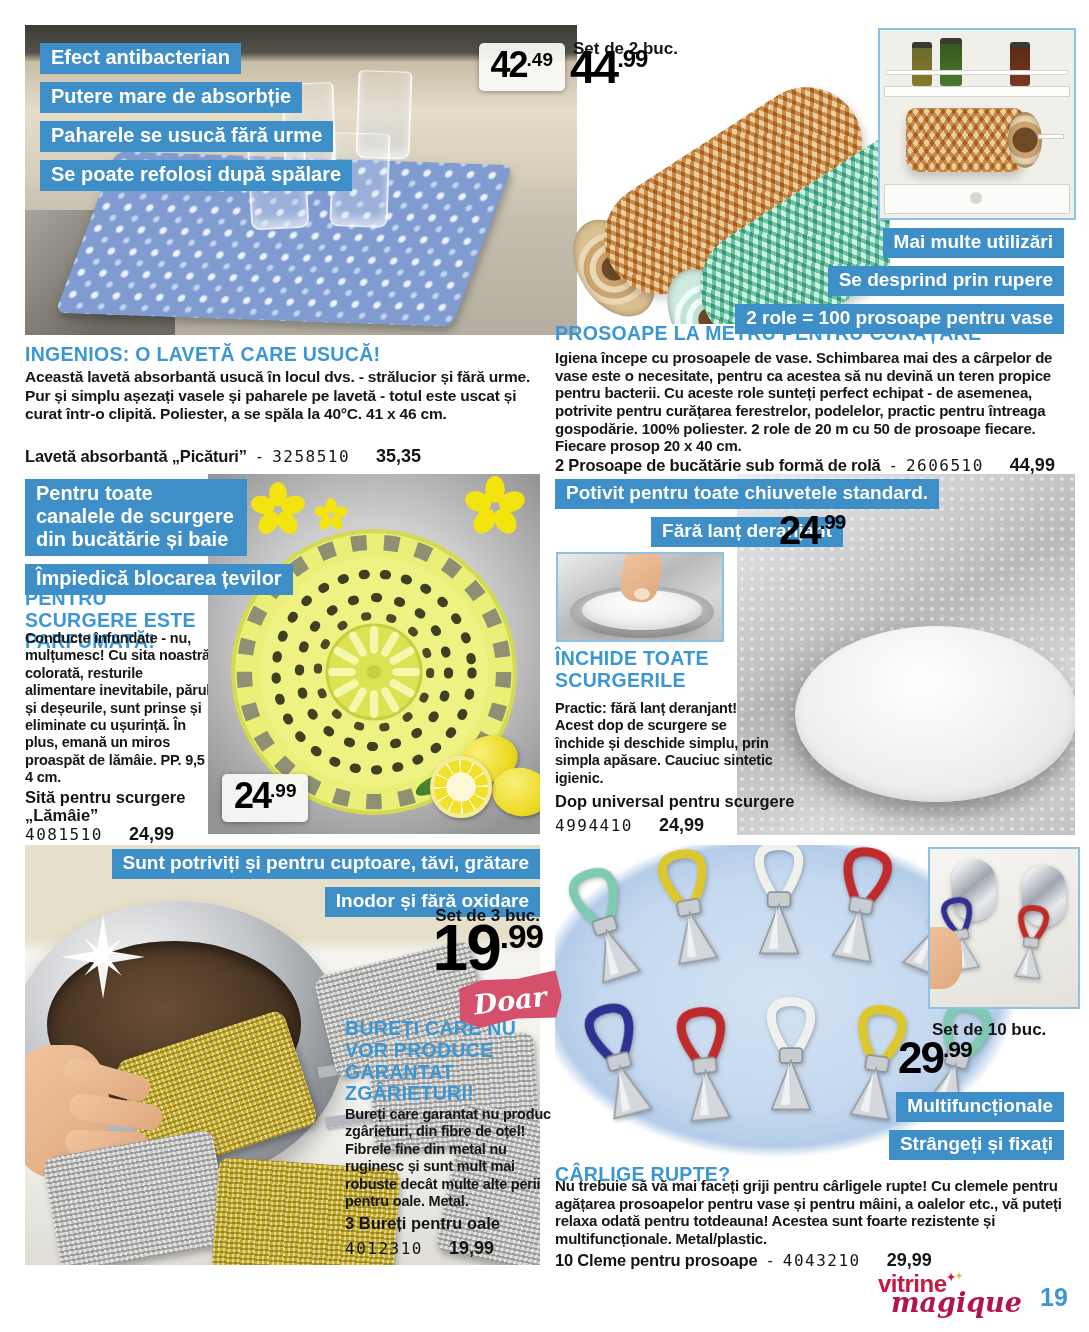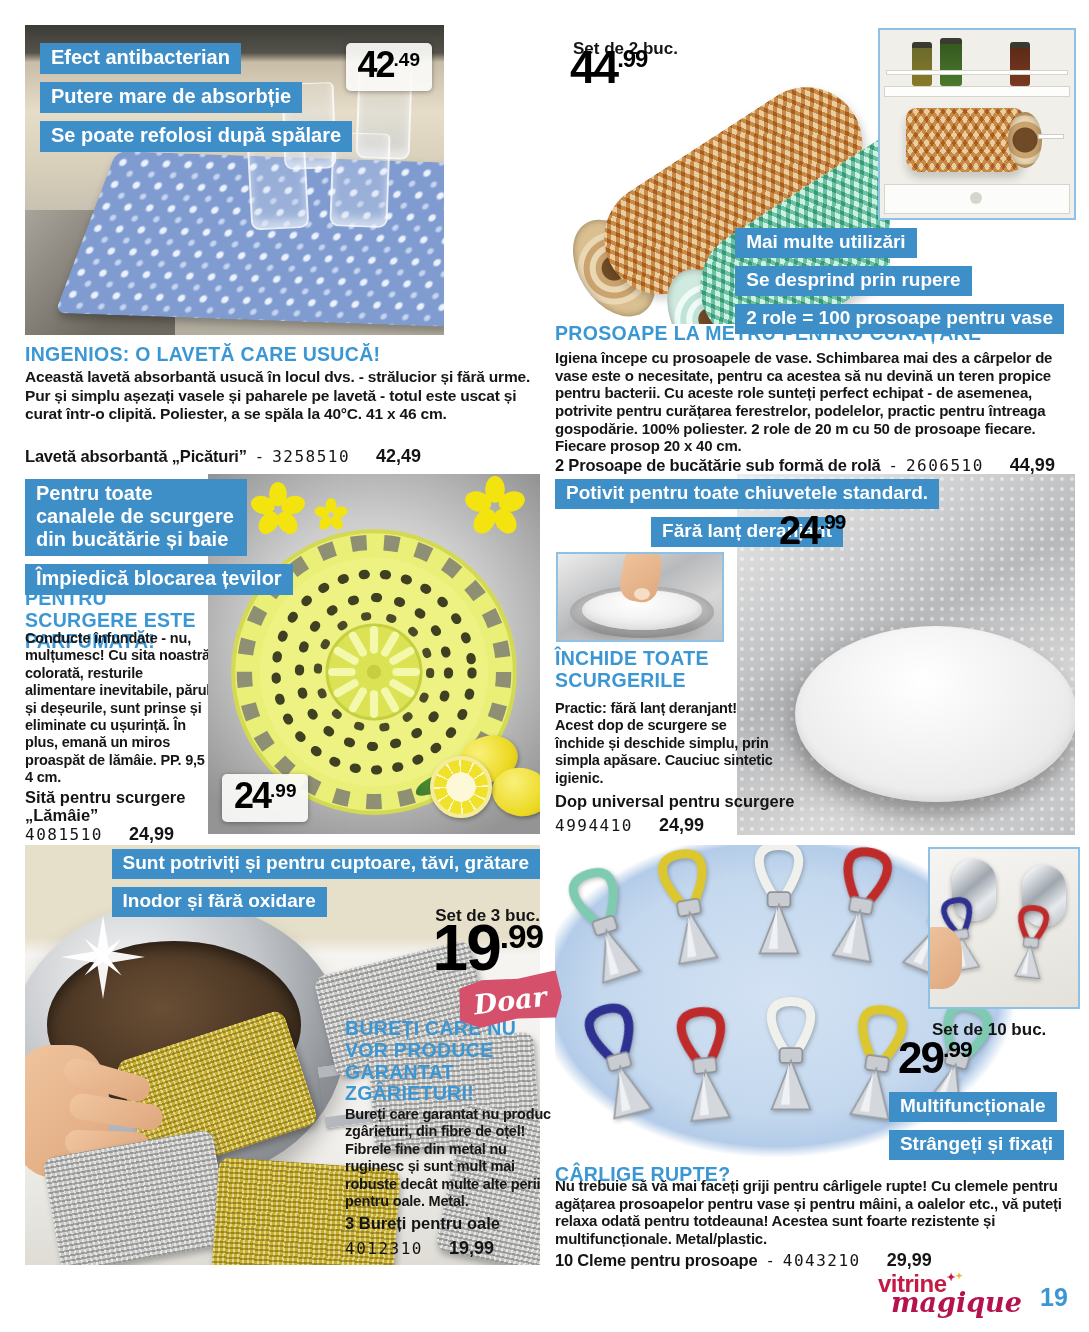--- a/index.html
+++ b/index.html
@@ -6,21 +6,21 @@
   html,body { background:#fff; }
   body {
     position:relative; width:1089px; height:1332px; overflow:hidden;
     font-family:"Liberation Sans", sans-serif; color:#141414;
   }
   .abs { position:absolute; }
   .img { position:absolute; overflow:hidden; }
 
   
   .badges { position:absolute; display:flex; flex-direction:column; align-items:flex-start; gap:8px; z-index:5; }
-  .badges.right { align-items:flex-start; }
+  .badges.right { align-items:flex-end; }
   .badge {
     display:inline-block; background:#3e8ec7; color:#fff; font-weight:700;
     font-size:20px; line-height:1.15; padding:3px 11px 5px; white-space:nowrap;
   }
   .badge.sm { font-size:19px; }
   .badge.wrap { white-space:normal; max-width:222px; }
 
   
   .title { position:absolute; color:#3b97d4; font-weight:700; font-size:19.5px; line-height:1.12; letter-spacing:.3px; }
   .body  { position:absolute; font-size:15.5px; font-weight:700; line-height:1.2; letter-spacing:-.2px; color:#161616; }
@@ -149,43 +149,44 @@
       <ellipse cx="22" cy="9.5" rx="7" ry="9.5" transform="rotate(216 22 22)"></ellipse>
       <ellipse cx="22" cy="9.5" rx="7" ry="9.5" transform="rotate(288 22 22)"></ellipse>
     </g>
   </symbol>
   <symbol id="sprk" viewBox="0 0 64 64">
     <path d="M32 0 L36.5 27.5 L64 32 L36.5 36.5 L32 64 L27.5 36.5 L0 32 L27.5 27.5 Z" fill="rgba(255,255,255,.95)"></path>
     <path d="M32 12 L34.5 29.5 L52 32 L34.5 34.5 L32 52 L29.5 34.5 L12 32 L29.5 29.5 Z" fill="#fff" transform="rotate(45 32 32)"></path>
   </symbol>
 </svg>
 
-<div class="img s1bg" style="left:25px; top:25px; width:419px; height:310px;">
+<div class="img s1bg" style="left:25px; top:25px; width:552px; height:310px;">
   <div class="sink"></div>
   <div class="mat"></div>
   <div class="glass" style="left:258px; top:58px; width:52px; height:86px; transform:rotate(-2deg);"></div>
   <div class="glass" style="left:332px; top:46px; width:54px; height:88px; transform:rotate(2deg);"></div>
   <div class="glass" style="left:224px; top:112px; width:58px; height:92px; transform:rotate(-3deg);"></div>
   <div class="glass" style="left:306px; top:108px; width:58px; height:94px; transform:rotate(2deg);"></div>
   <div class="price-tag" style="right:12px; top:18px;">
     <span class="pt-int">42</span><sup>.49</sup>
   </div>
 </div>
 <div class="badges" style="left:40px; top:43px;">
   <span class="badge">Efect antibacterian</span>
   <span class="badge">Putere mare de absorbție</span>
+  <span class="badge">Paharele se usucă fără urme</span>
   <span class="badge">Se poate refolosi după spălare</span>
 </div>
 <div class="title" style="left:25px; top:344px; width:520px;">INGENIOS: O LAVETĂ CARE USUCĂ!</div>
 <div class="body" style="left:25px; top:368px; width:515px;">Această lavetă absorbantă usucă în locul dvs. - strălucior și fără urme. Pur și simplu așezați vasele și paharele pe lavetă - totul este uscat și curat într-o clipită. Poliester, a se spăla la 40°C.  41 x 46 cm.</div>
 <div class="sku-row" style="left:25px; top:446px;">
   <span class="sku-name">Lavetă absorbantă „Picături”</span>
   <span>-</span>
   <span class="sku-code">3258510</span>
-  <span class="sku-price">42,49</span>
+  <span class="sku-price">35,35</span>
 </div>
 
 <div class="setlbl" style="left:573px; top:39px;">Set de 2 buc.</div>
 <div class="bigprice" style="left:570px; top:47px; font-size:46px;">
   <span>44</span><sup>.99</sup>
 </div>
 <div class="img" style="left:545px; top:52px; width:345px; height:272px;">
   <div class="rollwrap" style="left:14px; top:92px; width:320px; height:112px; transform:rotate(-33deg);">
     <div class="cap" style="left:0; top:3px; width:70px; height:106px;"></div>
     <div class="tube" style="left:34px; top:0; width:286px; height:112px;"></div>

